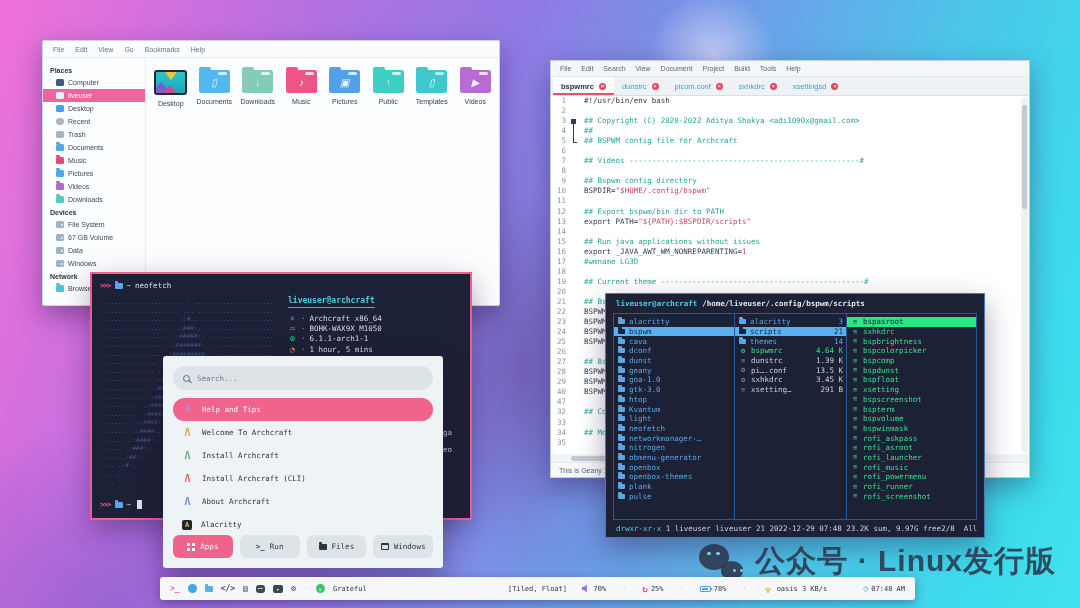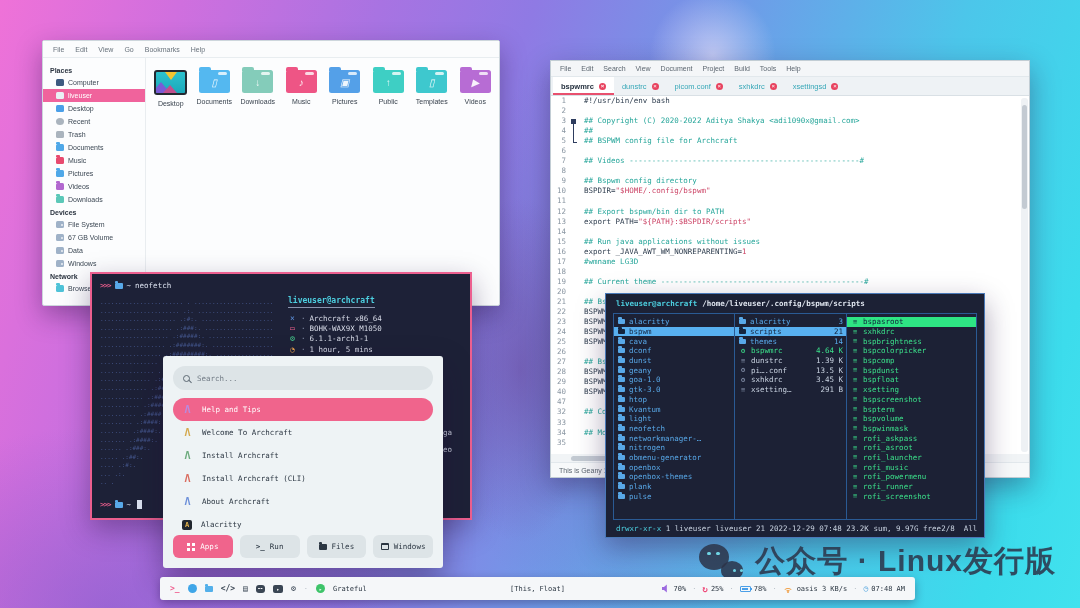--- a/index.html
+++ b/index.html
@@ -124,21 +124,21 @@
   .taskbar { position:absolute; left:160px; top:577px; width:755px; height:23px; background:#f5f7f9; border-radius:3px; box-shadow:0 3px 10px rgba(30,14,56,.35); display:flex; align-items:center; padding:0 10px; z-index:60; font-family:"DejaVu Sans Mono",monospace; font-size:7px; color:#2b3642; }
   .tb-left { display:flex; align-items:center; gap:8px; }
   .tb-glyph { font-weight:bold; font-size:8px; }
   .round-ico { width:9px; height:9px; border-radius:50%; background:var(--c); }
   .vid-ico { width:10px; height:8px; border-radius:2px; background:#3a4654; color:#fff; font-size:5px; display:flex; align-items:center; justify-content:center; }
   .bub-ico { width:9px; height:8px; border-radius:3px; background:#3a4654; position:relative; }
   .bub-ico::after { content:""; position:absolute; left:2.5px; top:3px; width:1.5px; height:1.5px; border-radius:50%; background:#fff; box-shadow:2.5px 0 0 #fff; }
   .sep-dot { color:#b4bcc4; }
   .play-badge { width:9px; height:9px; border-radius:50%; background:#3ec46a; color:#fff; font-size:5px; display:flex; align-items:center; justify-content:center; }
   .tb-center { position:absolute; left:50%; transform:translateX(-50%); color:#2b3642; }
-  .tb-right { margin-left:auto; display:flex; align-items:center; gap:6px;text-align:center; }
+  .tb-right { margin-left:auto; display:flex; align-items:center; gap:16px;text-align:center; }
   .stat { display:flex; align-items:center; gap:3px; }
   .spk-ico { width:9px; height:9px; background:#9c6ae0; clip-path:polygon(0 32%,26% 32%,58% 6%,58% 94%,26% 68%,0 68%); }
   .cpu-ico { color:#ef4878; font-size:9px; font-weight:bold; }
   .bat-ico { width:11px; height:6px; border:1px solid #4a9fe8; border-radius:1px; position:relative; }
   .bat-ico::before { content:""; position:absolute; left:1px; top:1px; bottom:1px; width:6px; background:#4a9fe8; }
   .bat-ico::after { content:""; position:absolute; right:-2.5px; top:1px; width:1.5px; height:2.5px; background:#4a9fe8; }
   .wifi-ico { width:11px; height:8px; position:relative; }
   .wifi-ico i { position:absolute; left:50%; transform:translateX(-50%); border:1.3px solid #f0a048; border-color:#f0a048 transparent transparent transparent; border-radius:50%; }
   .wifi-ico .a1 { width:10px; height:10px; bottom:-5px; }
   .wifi-ico .a2 { width:5px; height:5px; bottom:-2.5px; }
@@ -825,21 +825,21 @@
         <span class="mini-folder" style="background:#54b0ea"></span>
         <span class="tb-glyph" style="color:#3a4654">&lt;/&gt;</span>
         <span class="tb-glyph" style="color:#3a4654">▤</span>
         <span class="bub-ico"></span>
         <span class="vid-ico">▸</span>
         <span class="tb-glyph" style="color:#3a4654">⚙</span>
         <span class="sep-dot">·</span>
  <span class="play-badge">▸</span>
  <span>Grateful</span>
       </div>
-    <div class="tb-center">[This, Float]</div>
+    <div class="tb-center">[Tiled, Float]</div>
     <div class="tb-right" id="tb-right">
         <span class="stat">
           <span class="spk-ico"></span>
           <span>70%</span>
         </span>
  <span class="sep-dot">·</span>
  <span class="stat">
           <span class="cpu-ico">↻</span>
           <span>25%</span>
         </span>

